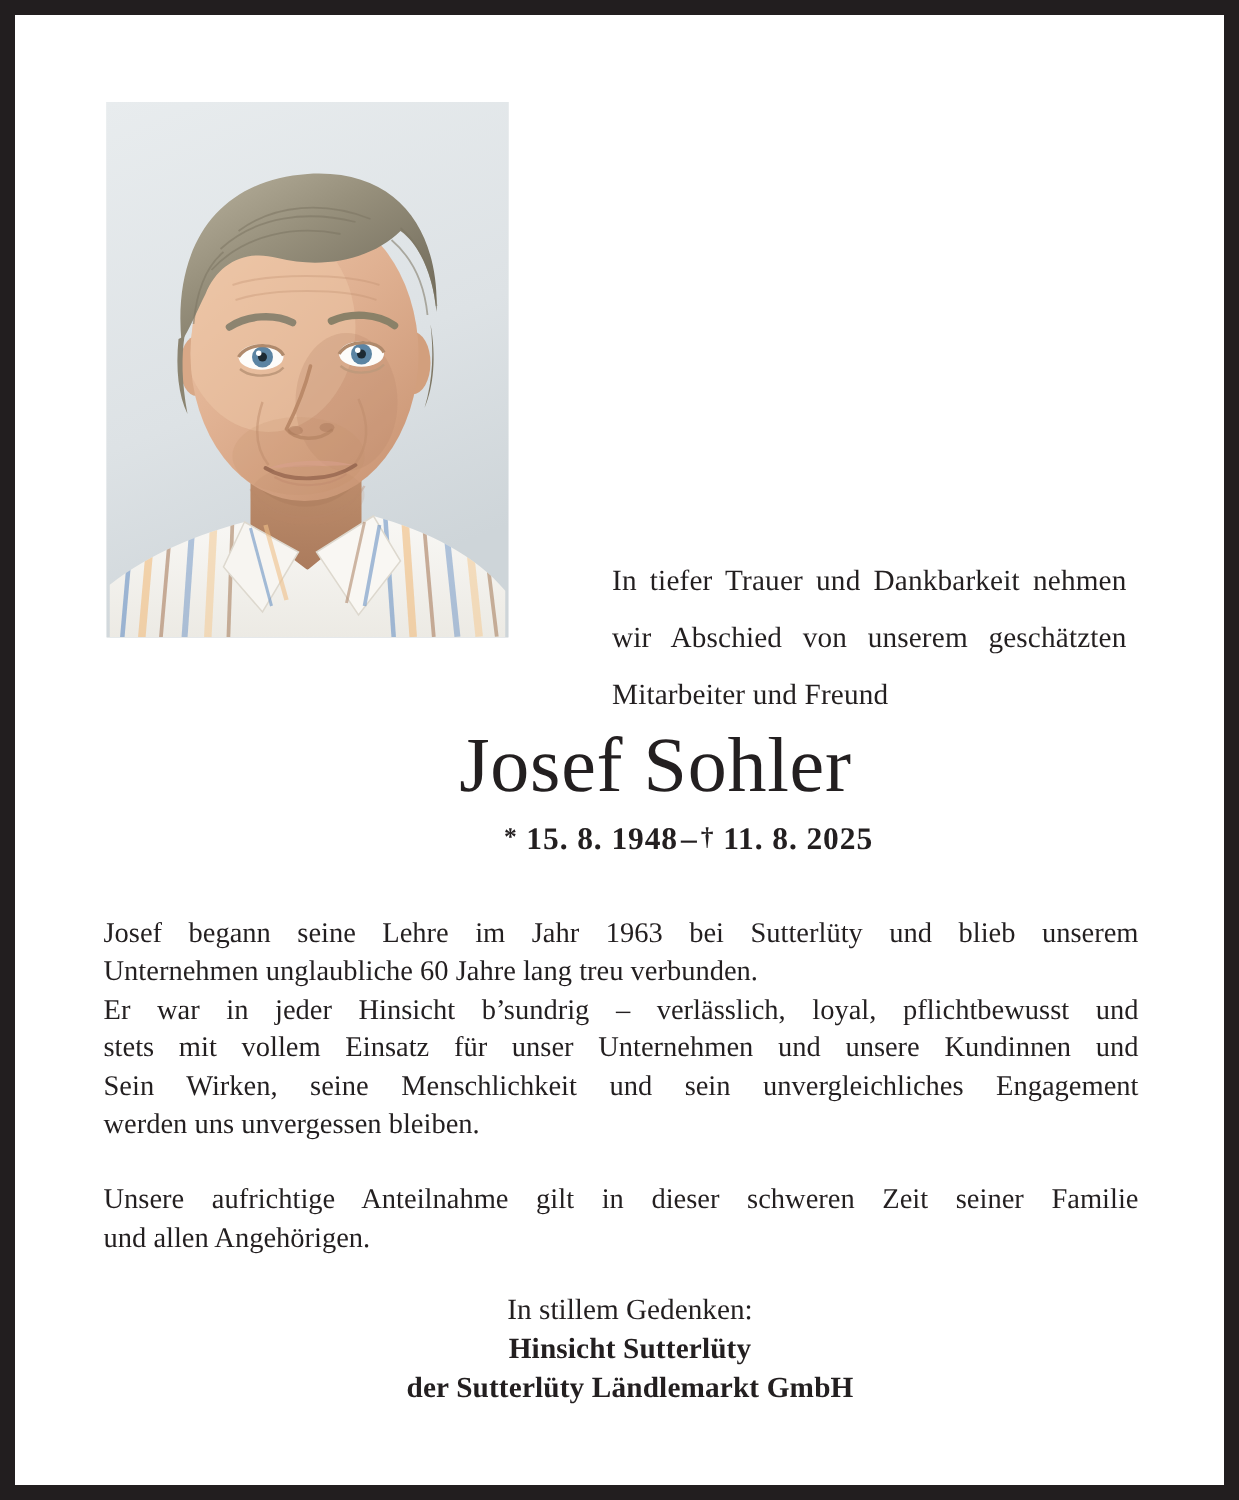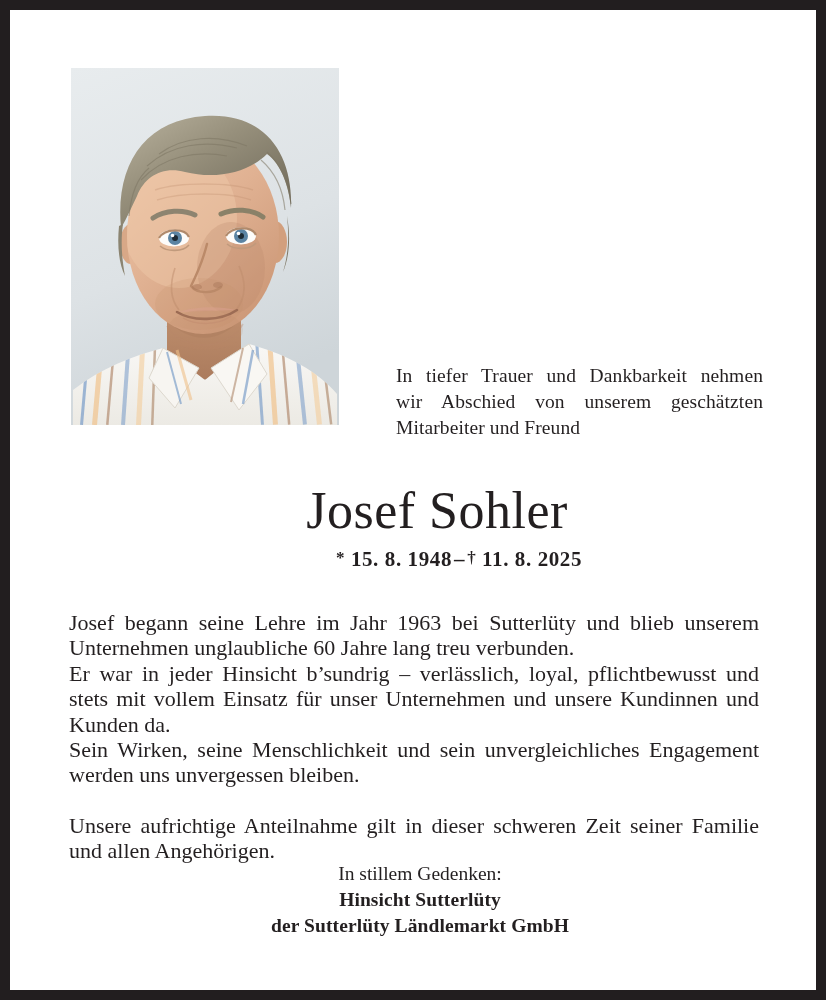--- a/index.html
+++ b/index.html
@@ -60,21 +60,21 @@
   .intro-block {
     position: absolute;
     left: 386px;
     top: 353px;
     width: 367px;
     text-align: justify;
     font-size: 19.5px;
     line-height: 26px;
     letter-spacing: 0.1px;
   }
-  .intro-block p { margin: 0; }
+  .intro-block p { margin: 12px; }
   .intro-block p:last-child {
     text-align: left;
     text-align-last: left;
   }
   .intro-line-just {
     text-align: justify;
     text-align-last: justify;
   }
 
   
@@ -107,21 +107,21 @@
   .dash-sym {
     padding: 0 2px;
   }
 
   
   .body-block {
     position: absolute;
     left: 59px;
     top: 600px;
     width: 690px;
-    font-size: 22px;
+    font-size: 19px;
     line-height: 25.4px;
     text-align: justify;
   }
   .body-block p { margin: 0; }
   .body-block p.para-gap { margin-top: 25px; }
   .body-block p.last-line,
   .body-block p.free-line {
     text-align: left;
     text-align-last: left;
   }
@@ -306,21 +306,20 @@
         <span>15. 8. 1948</span><span class="dash-sym">–</span><span class="dagger-sym">†</span>
         <span>11. 8. 2025</span>
       </div>
     </div>
 
     <div class="body-block">
       <p class="intro-line-just">Josef begann seine Lehre im Jahr 1963 bei Sutterlüty und blieb unserem</p>
       <p class="free-line">Unternehmen unglaubliche 60 Jahre lang treu verbunden.</p>
       <p class="intro-line-just">Er war in jeder Hinsicht b’sundrig – verlässlich, loyal, pflichtbewusst und</p>
       <p class="intro-line-just">stets mit vollem Einsatz für unser Unternehmen und unsere Kundinnen und</p>
-      <p class="free-line">Kunden da.</p>
       <p class="intro-line-just">Sein Wirken, seine Menschlichkeit und sein unvergleichliches Engagement</p>
       <p class="free-line">werden uns unvergessen bleiben.</p>
       <p class="para-gap intro-line-just">Unsere aufrichtige Anteilnahme gilt in dieser schweren Zeit seiner Familie</p>
       <p class="free-line">und allen Angehörigen.</p>
     </div>
 
     <div class="signature-block">
       <div class="sig-intro">In stillem Gedenken:</div>
       <div class="sig-strong">Hinsicht Sutterlüty</div>
       <div class="sig-strong">der Sutterlüty Ländlemarkt GmbH</div>

